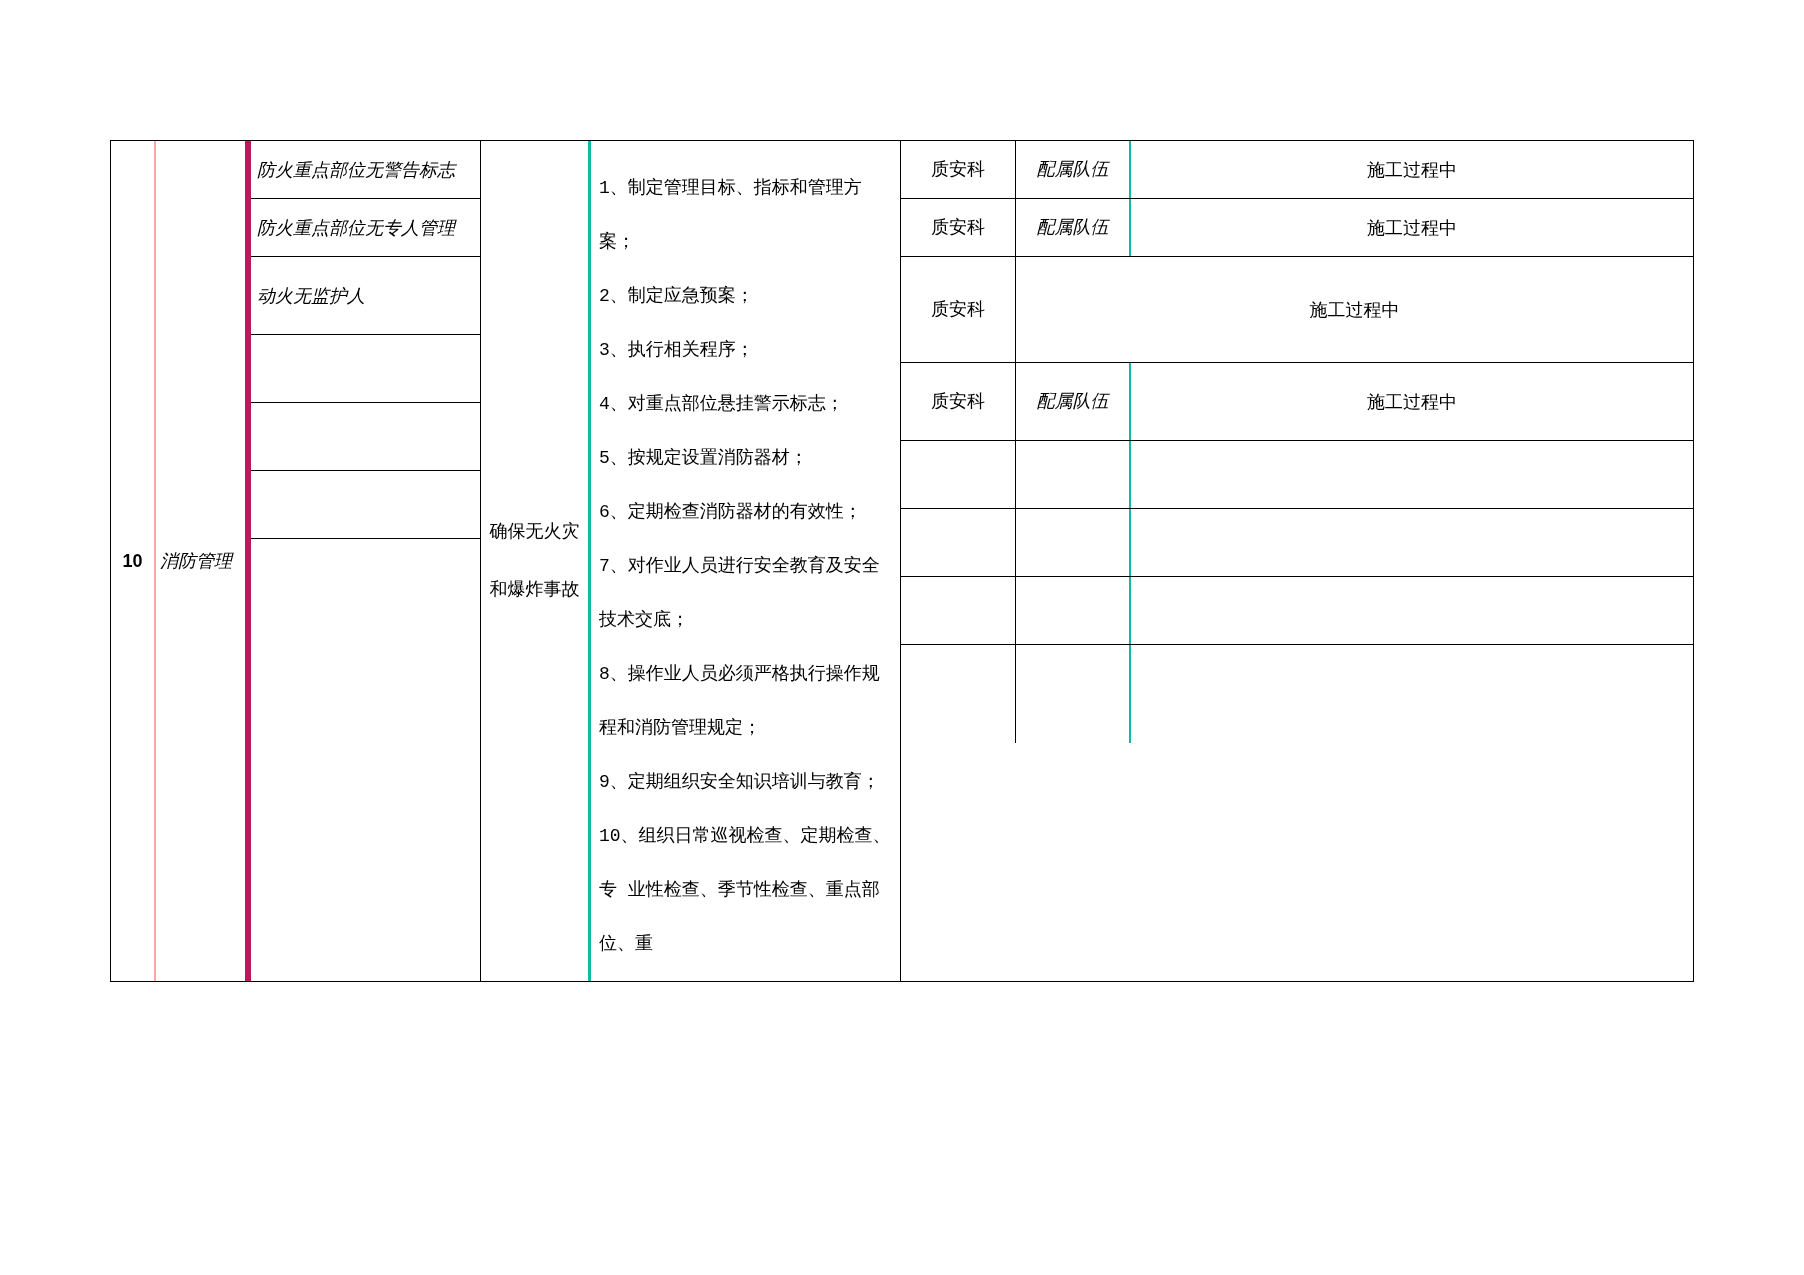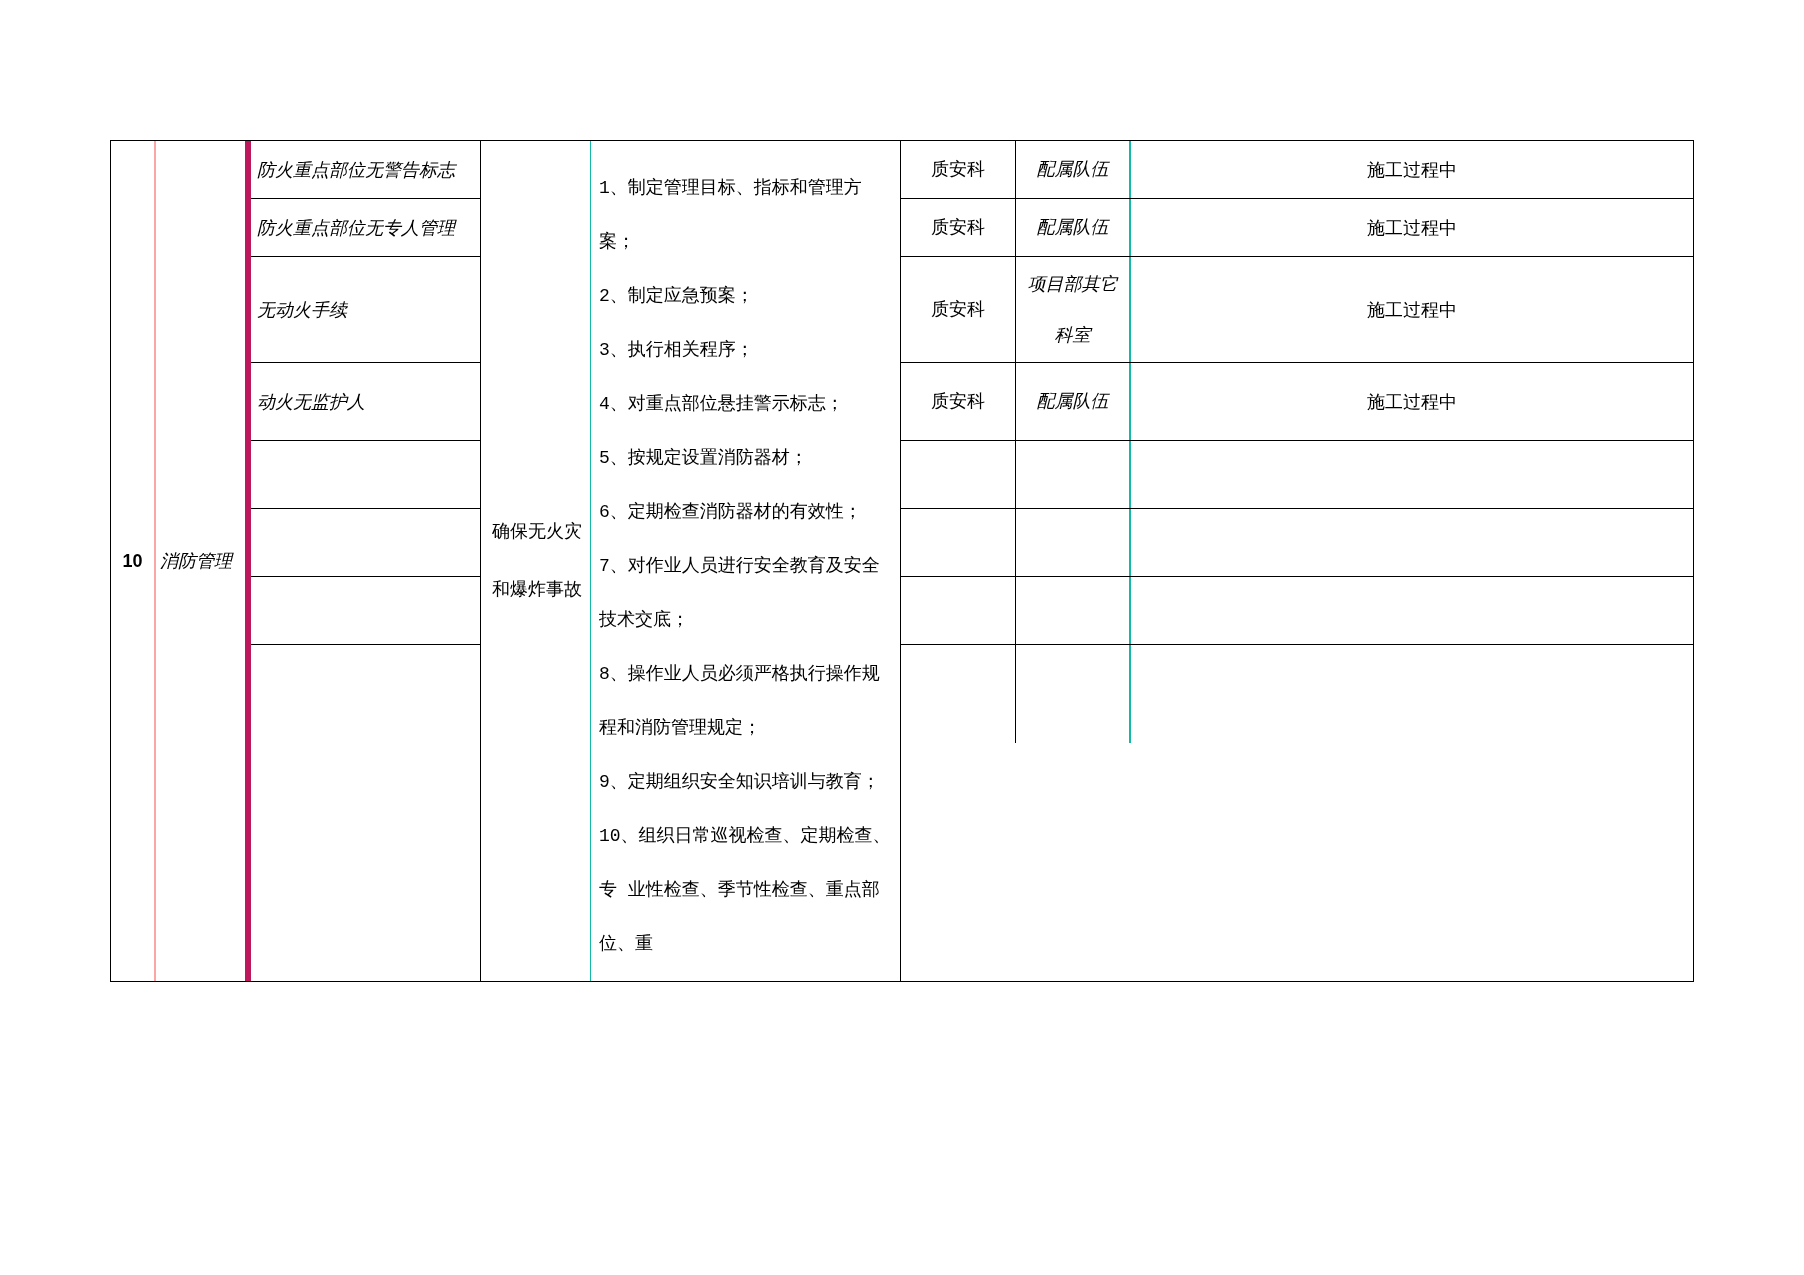--- a/index.html
+++ b/index.html
@@ -56,25 +56,25 @@
     .hazard-row.h1 { height: 58px; text-align: right; }
     .hazard-row.h2 { height: 106px; }
     .hazard-row.h3 { height: 78px; }
     .hazard-row.h4 { height: 68px; }
     .hazard-row.h5 { height: 68px; }
     .hazard-row.h6 { height: 68px; }
     .hazard-row.h7 { height: 98px; }
 
     .col-target {
       width: 110px;
-      border-right: 1px solid #14b8a6;
+      border-right: 3px solid #14b8a6;
       display: flex;
       align-items: center;
       justify-content: center;
-      text-align: right;
+      text-align: center;
       line-height: 3.2;
       padding: 0 8px;
       font-family: Liberation Serif, serif;
     }
     .col-measures {
       width: 310px;
       border-right: 1px solid #000;
       padding: 20px 8px 10px 8px;
       line-height: 3;
     }
@@ -129,21 +129,20 @@
   </style>
 </head>
 <body>
 
 <div class="table-container">
   <div class="col-num">10</div>
   <div class="col-category">消防管理</div>
   <div class="col-hazards">
     <div class="hazard-row h0">防火重点部位无警告标志</div>
     <div class="hazard-row h1">防火重点部位无专人管理</div>
-    <div class="hazard-row h2">无动火手续</div>
     <div class="hazard-row h3">动火无监护人</div>
     <div class="hazard-row h4"></div>
     <div class="hazard-row h5"></div>
     <div class="hazard-row h6"></div>
     <div class="hazard-row h7"></div>
   </div>
   <div class="col-target">确保无火灾和爆炸事故</div>
   <div class="col-measures" style="white-space: pre-line; font-family: Liberation Mono, monospace;">1、制定管理目标、指标和管理方案；
 2、制定应急预案；
 3、执行相关程序；
@@ -160,21 +159,20 @@
       <div class="col-team">配属队伍</div>
       <div class="col-time">施工过程中</div>
     </div>
     <div class="right-row r1">
       <div class="col-dept">质安科</div>
       <div class="col-team">配属队伍</div>
       <div class="col-time">施工过程中</div>
     </div>
     <div class="right-row r2">
       <div class="col-dept">质安科</div>
-      <div class="col-team">项目部其它科室</div>
       <div class="col-time">施工过程中</div>
     </div>
     <div class="right-row r3">
       <div class="col-dept">质安科</div>
       <div class="col-team">配属队伍</div>
       <div class="col-time">施工过程中</div>
     </div>
     <div class="right-row r4">
       <div class="col-dept"></div>
       <div class="col-team"></div>

